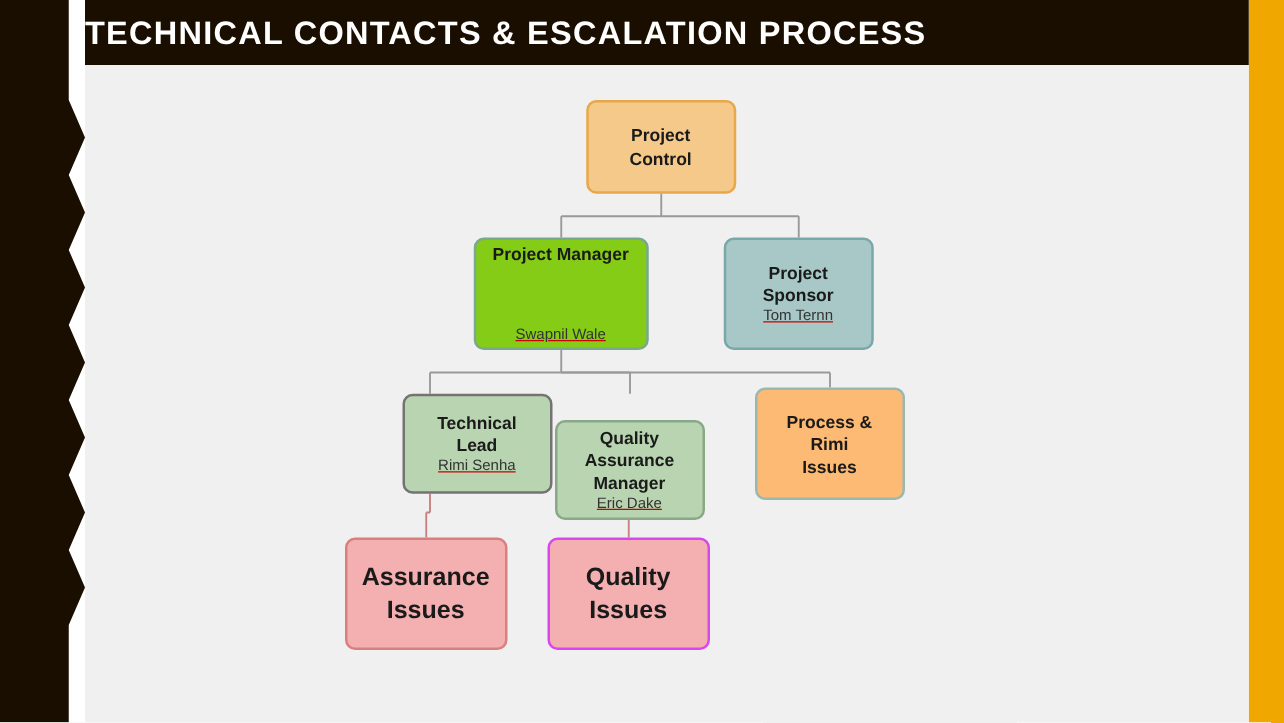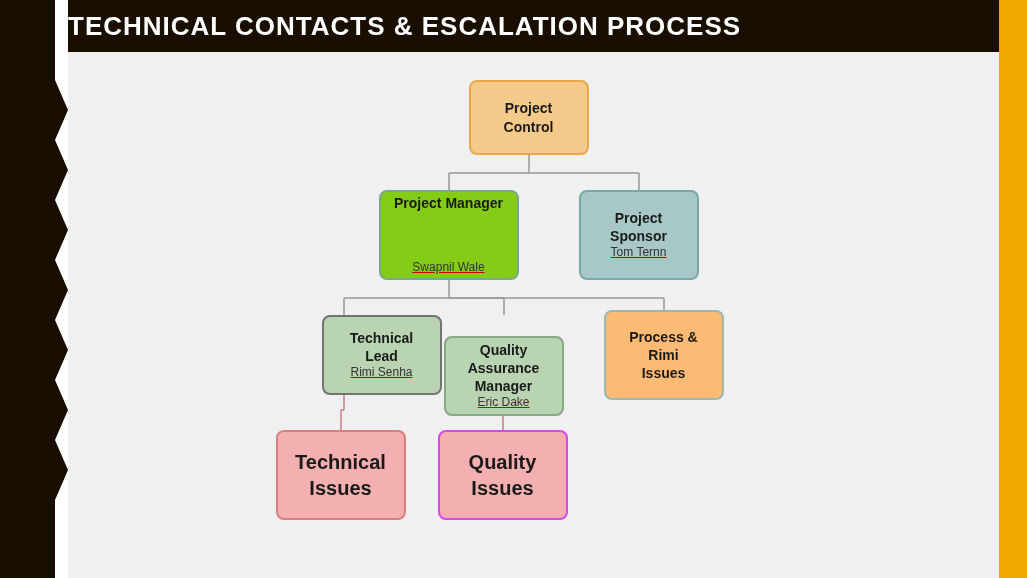--- a/index.html
+++ b/index.html
@@ -267,21 +267,21 @@
       <span class="node-subtitle">Eric Dake</span>
     </div>
 
     <div class="node node-process">
       <span class="node-title">Process &amp;</span>
       <span class="node-title">Rimi</span>
       <span class="node-title">Issues</span>
     </div>
 
     <div class="node node-technical-issues">
-      <span class="node-title-large">Technical</span>
+      <span class="node-title-large">Assurance</span>
       <span class="node-title-large">Issues</span>
     </div>
 
     <div class="node node-quality-issues">
       <span class="node-title-large">Quality</span>
       <span class="node-title-large">Issues</span>
     </div>
 
   </div>
 </div>

